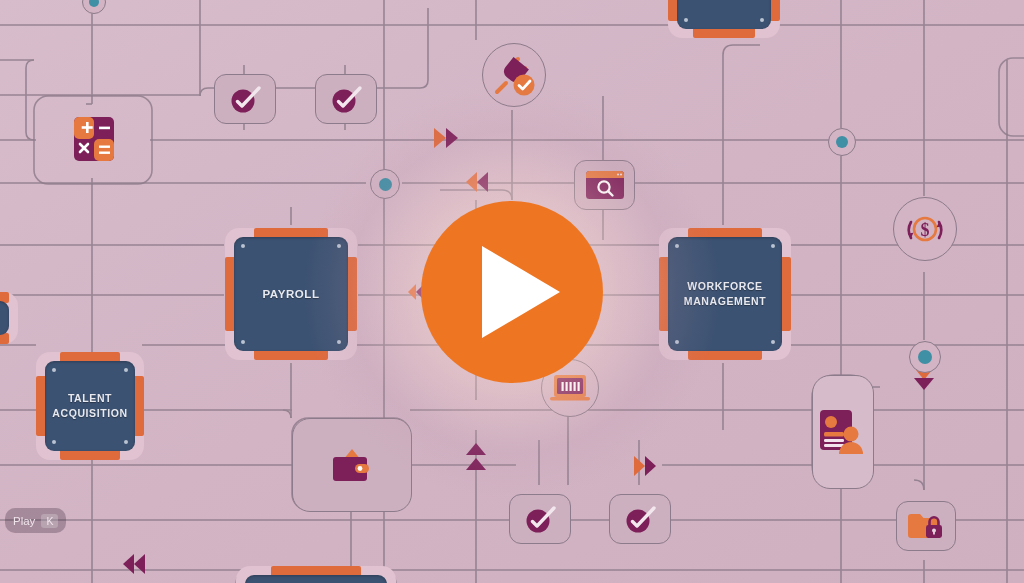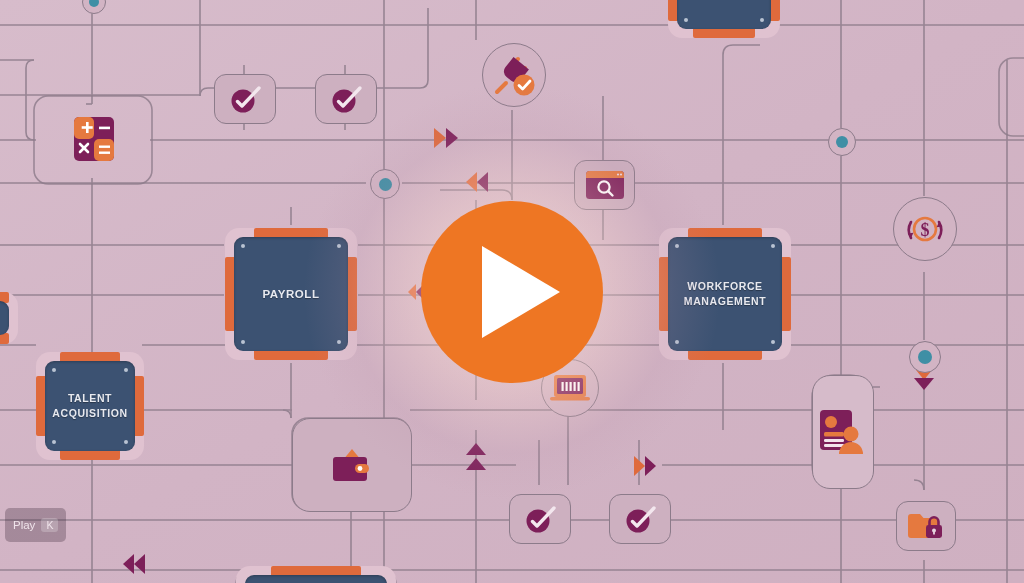--- a/index.html
+++ b/index.html
@@ -116,25 +116,25 @@
     border-top:46px solid transparent;
     border-bottom:46px solid transparent;
     border-left:78px solid #ffffff;
     margin-left:18px;
   }
 
   
   #tooltip{
     position:absolute;
     left:5px;top:508px;
-    height:34px;
+    height:25px;
     display:flex;align-items:center;gap:6px;
     padding:0 8px;
     background:rgba(60,40,55,.30);
-    border-radius:5px;
+    border-radius:10px;
     color:#efe3ea;
     font-size:11.5px;
   }
   #tooltip .key{
     background:rgba(255,255,255,.22);
     border-radius:3px;
     padding:1px 5px;
     font-size:10.5px;
   }
 </style>

